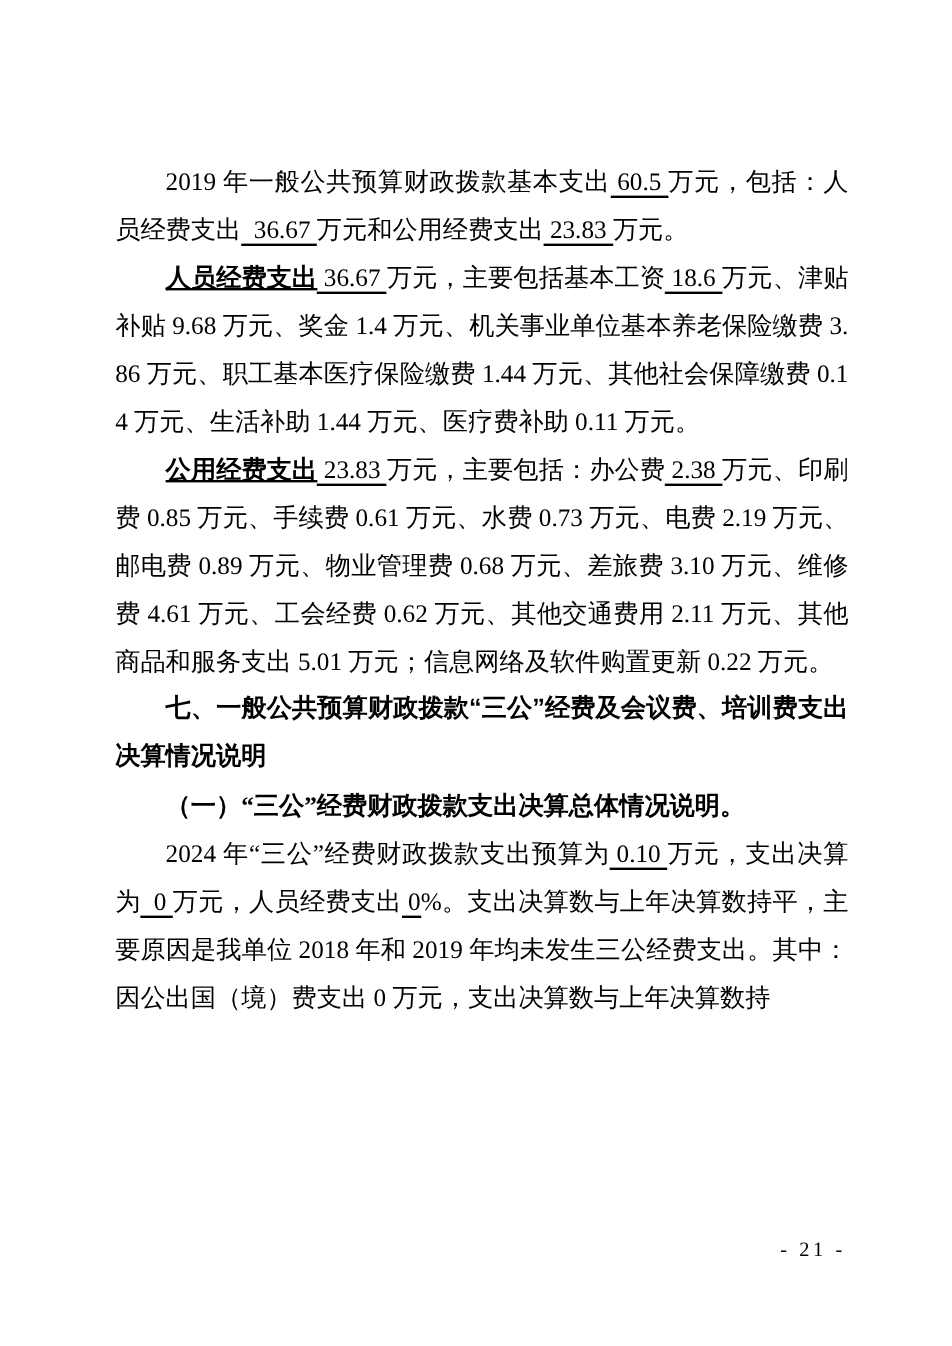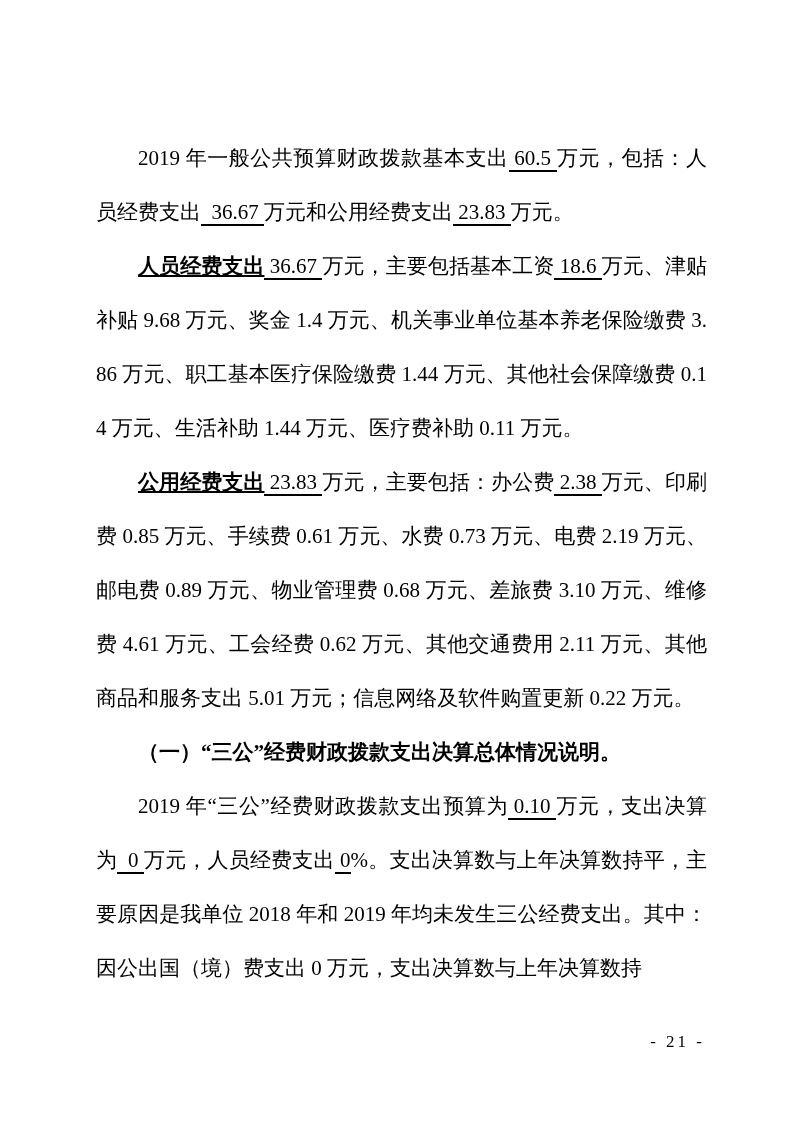--- a/index.html
+++ b/index.html
@@ -17,21 +17,21 @@
   }
   .doc-body {
     position: absolute;
     left: 96px;
     top: 131px;
     width: 611px;
   }
   p.para {
     margin: 0;
     font-size: 21px;
-    line-height: 54px;
+    line-height: 40px;
     text-align: justify;
     text-justify: inter-ideograph;
     word-break: break-all;
   }
   p.para.indent {
     text-indent: 2em;
   }
   .u {
     border-bottom: 2px solid #000;
   }
@@ -55,17 +55,18 @@
     font-family: "Liberation Serif", "DejaVu Serif", serif;
   }
 </style>
 </head>
 <body>
 
 <div class="doc-body" id="doc-body">
     <p class="para indent"><span>2019 年一般公共预算财政拨款基本支出</span><span class="u">&nbsp;60.5&nbsp;</span><span>万元，包括：人员经费支出</span><span class="u">&nbsp;&nbsp;36.67&nbsp;</span><span>万元和公用经费支出</span><span class="u">&nbsp;23.83&nbsp;</span><span>万元。</span></p>
     <p class="para indent"><span class="b">人员经费支出</span><span class="u">&nbsp;36.67&nbsp;</span><span>万元，主要包括基本工资</span><span class="u">&nbsp;18.6&nbsp;</span><span>万元、津贴补贴 9.68 万元、奖金 1.4 万元、机关事业单位基本养老保险缴费 3.86 万元、职工基本医疗保险缴费 1.44 万元、其他社会保障缴费 0.14 万元、生活补助 1.44 万元、医疗费补助 0.11 万元。</span></p>
     <p class="para indent"><span class="b">公用经费支出</span><span class="u">&nbsp;23.83&nbsp;</span><span>万元，主要包括：办公费</span><span class="u">&nbsp;2.38&nbsp;</span><span>万元、印刷费 0.85 万元、手续费 0.61 万元、水费 0.73 万元、电费 2.19 万元、邮电费 0.89 万元、物业管理费 0.68 万元、差旅费 3.10 万元、维修费 4.61 万元、工会经费 0.62 万元、其他交通费用 2.11 万元、其他商品和服务支出 5.01 万元；信息网络及软件购置更新 0.22 万元。</span></p>
+    <p class="para indent heading"><span>七、一般公共预算财政拨款“三公”经费及会议费、培训费支出决算情况说明</span></p>
     <p class="para indent subheading"><span>（一）“三公”经费财政拨款支出决算总体情况说明。</span></p>
-    <p class="para indent"><span>2019 年“三公”经费财政拨款支出预算为</span><span class="u">&nbsp;0.10&nbsp;</span><span>万元，支出决</span><span>算为</span><span class="u">&nbsp;&nbsp;0&nbsp;</span><span>万元，人员经费支出</span><span class="u">&nbsp;0</span><span>%。支出决算数与上年决算数持平，主要原因是我单位 2018 年和 2019 年均未发生三公经费支出。其中：因公出国（境）费支出 0 万元，支出决算数与上年决算数持</span></p>
+    <p class="para indent"><span>2024 年“三公”经费财政拨款支出预算为</span><span class="u">&nbsp;0.10&nbsp;</span><span>万元，支出决</span><span>算为</span><span class="u">&nbsp;&nbsp;0&nbsp;</span><span>万元，人员经费支出</span><span class="u">&nbsp;0</span><span>%。支出决算数与上年决算数持平，主要原因是我单位 2018 年和 2019 年均未发生三公经费支出。其中：因公出国（境）费支出 0 万元，支出决算数与上年决算数持</span></p>
   </div>
 
 <div class="page-number">- 21 -</div>
 
 </body></html>

